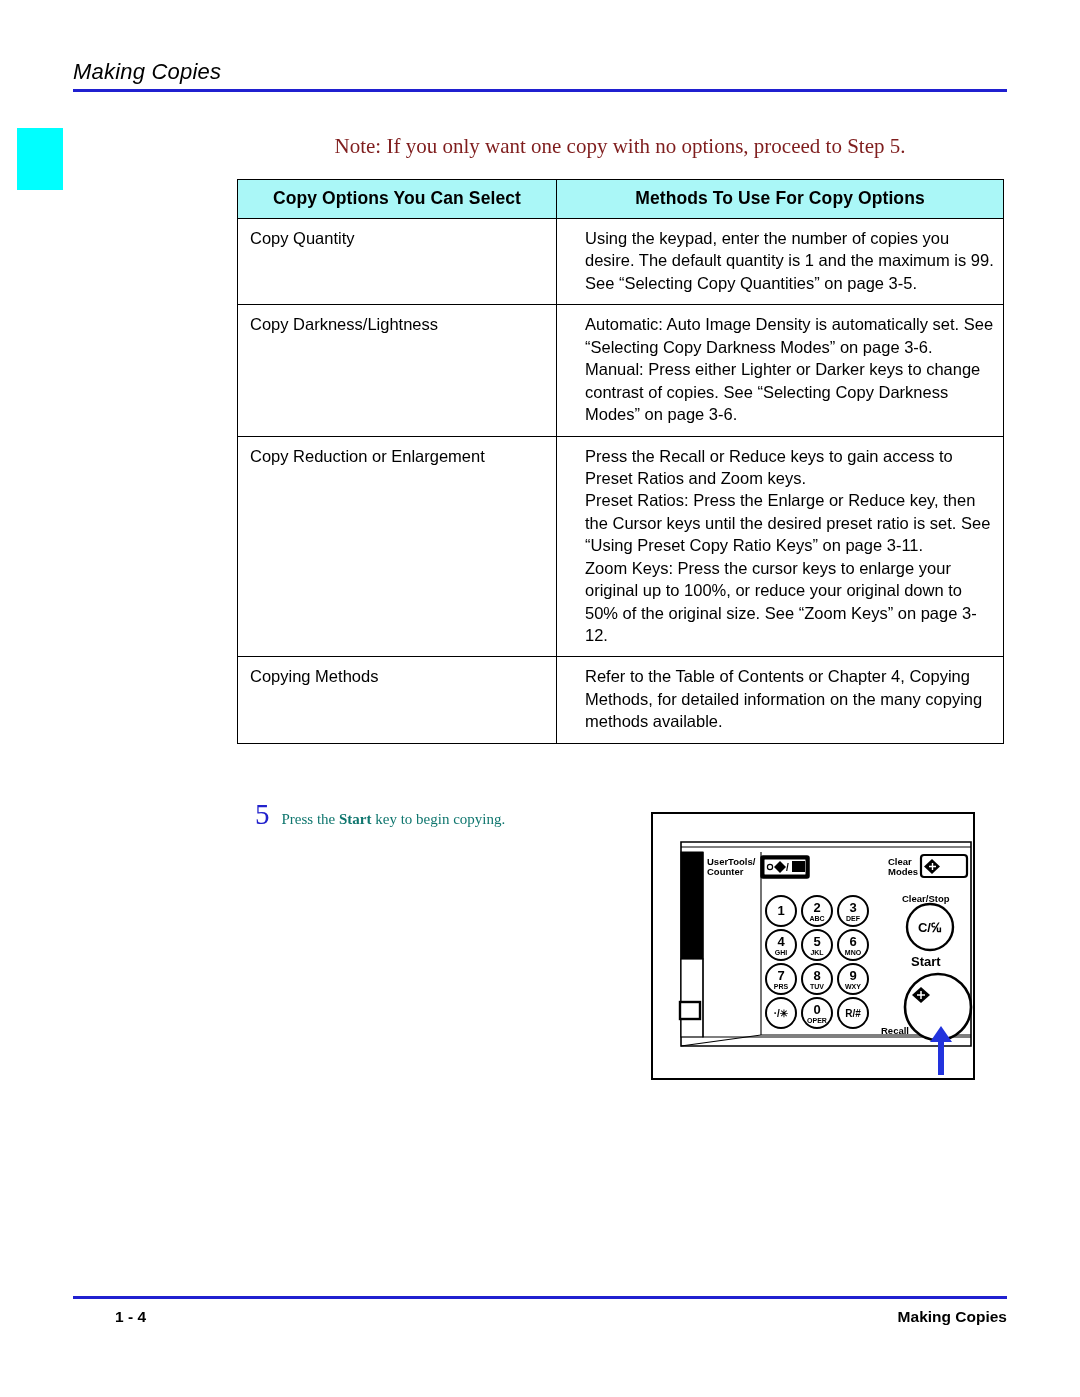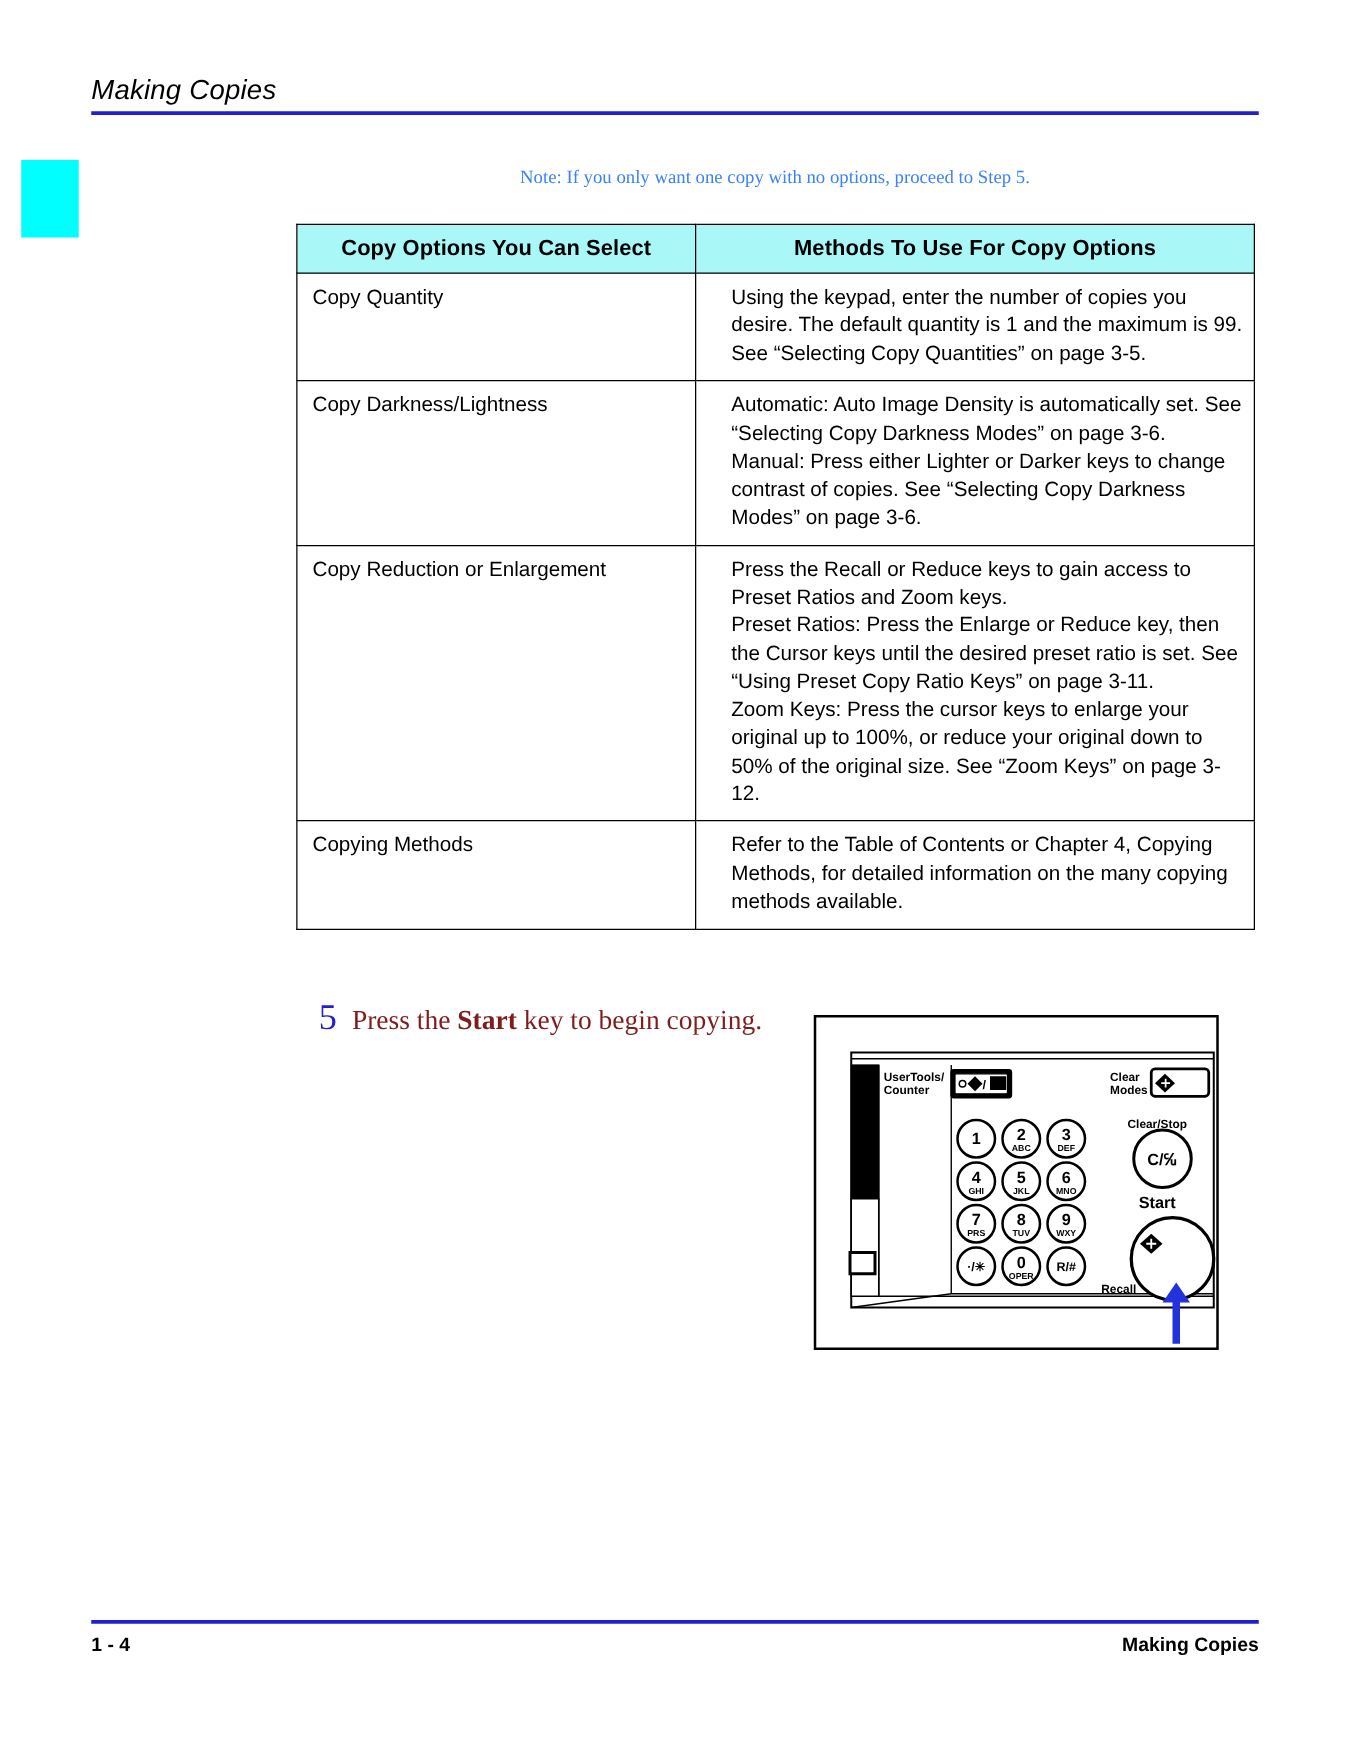--- a/index.html
+++ b/index.html
@@ -51,23 +51,23 @@
   }
 
   
   .note-line {
     position: absolute;
     left: 237px;
     top: 133px;
     width: 766px;
     text-align: center;
     font-family: "Liberation Serif", serif;
-    font-size: 15px;
+    font-size: 21px;
     line-height: 1.3;
-    color: #3b82f6;
+    color: #7f1d1d;
   }
 
   
   #options-table {
     position: absolute;
     left: 237px;
     top: 179px;
     width: 766px;
     border-collapse: collapse;
     table-layout: fixed;
@@ -117,22 +117,22 @@
     gap: 12px;
   }
   #step-block .step-number {
     font-family: "Liberation Serif", serif;
     font-size: 29px;
     color: #2222cc;
     line-height: 1;
   }
   #step-block .step-text {
     font-family: "Liberation Serif", serif;
-    font-size: 22px;
-    color: #7f1d1d;
+    font-size: 15px;
+    color: #0f766e;
     line-height: 1.25;
   }
   #step-block .step-text b { font-weight: 700; }
 
   
   #control-panel-figure {
     position: absolute;
     left: 651px;
     top: 812px;
     width: 324px;
@@ -155,20 +155,21 @@
     background: #2020d0;
     width: 934px;
   }
   #page-footer .footer-row {
     margin-top: 9px;
     display: flex;
     justify-content: space-between;
     align-items: baseline;
     font-family: "Liberation Sans", sans-serif;
     font-size: 15.5px;
+    margin-left: 42px;
   }
   #page-footer .footer-left { font-weight: 700; }
   #page-footer .footer-right { font-weight: 700; }
 </style>
 </head>
 <body>
 
 <div id="page-header">
   <div class="header-title">Making Copies</div>
   <div class="header-rule"></div>

